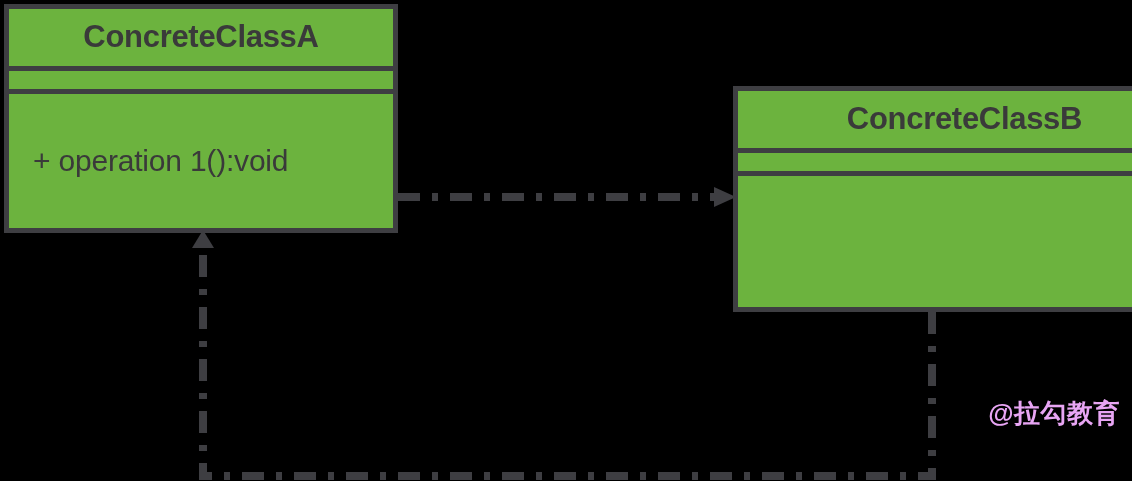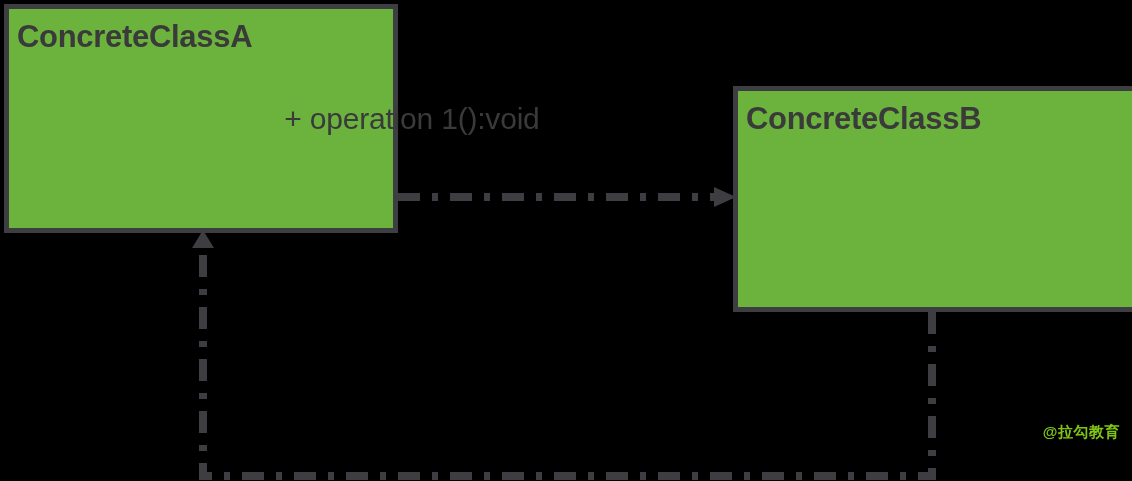--- a/index.html
+++ b/index.html
@@ -18,20 +18,21 @@
     overflow: hidden;
   }
 
   
   .uml-class {
     position: absolute;
     box-sizing: border-box;
     background: #6cb33e;
     border: 5px solid #3e3e42;
     display: flex;
+    flex-direction: column;
   }
   .uml-title {
     box-sizing: border-box;
     text-align: center;
     color: #3a3a3a;
     font-weight: bold;
     font-size: 31px;
     line-height: 1;
     letter-spacing: -0.3px;
     padding: 12px 8px 14px 8px;
@@ -99,23 +100,23 @@
     left: 196px;
     top: 230px;
     width: 744px;
     height: 251px;
   }
 
   
   #watermark {
     position: absolute;
     right: 12px;
-    top: 424px;
-    color: #84cc16;
-    font-size: 15px;
+    top: 400px;
+    color: #f0abfc;
+    font-size: 26px;
     font-weight: bold;
     line-height: 1;
     letter-spacing: 0.5px;
     white-space: nowrap;
     opacity: 0.97;
   }
 </style>
 </head>
 <body>
 

